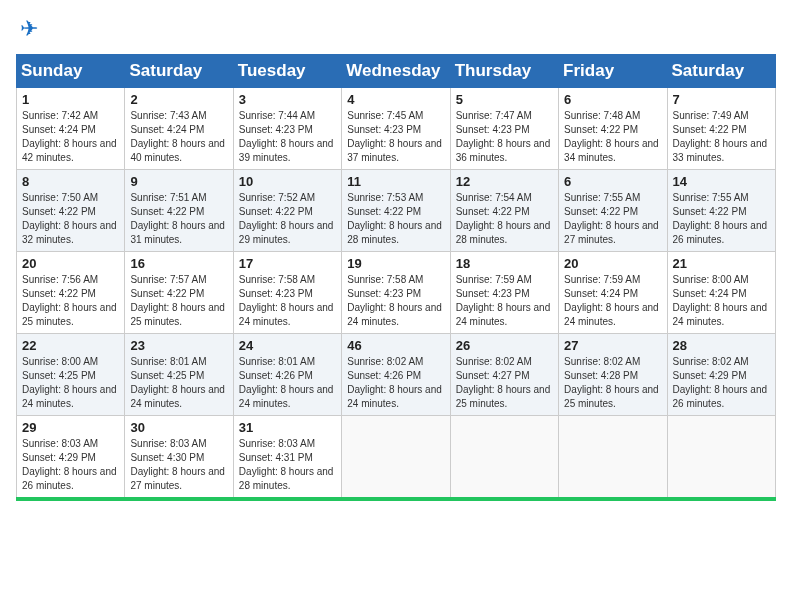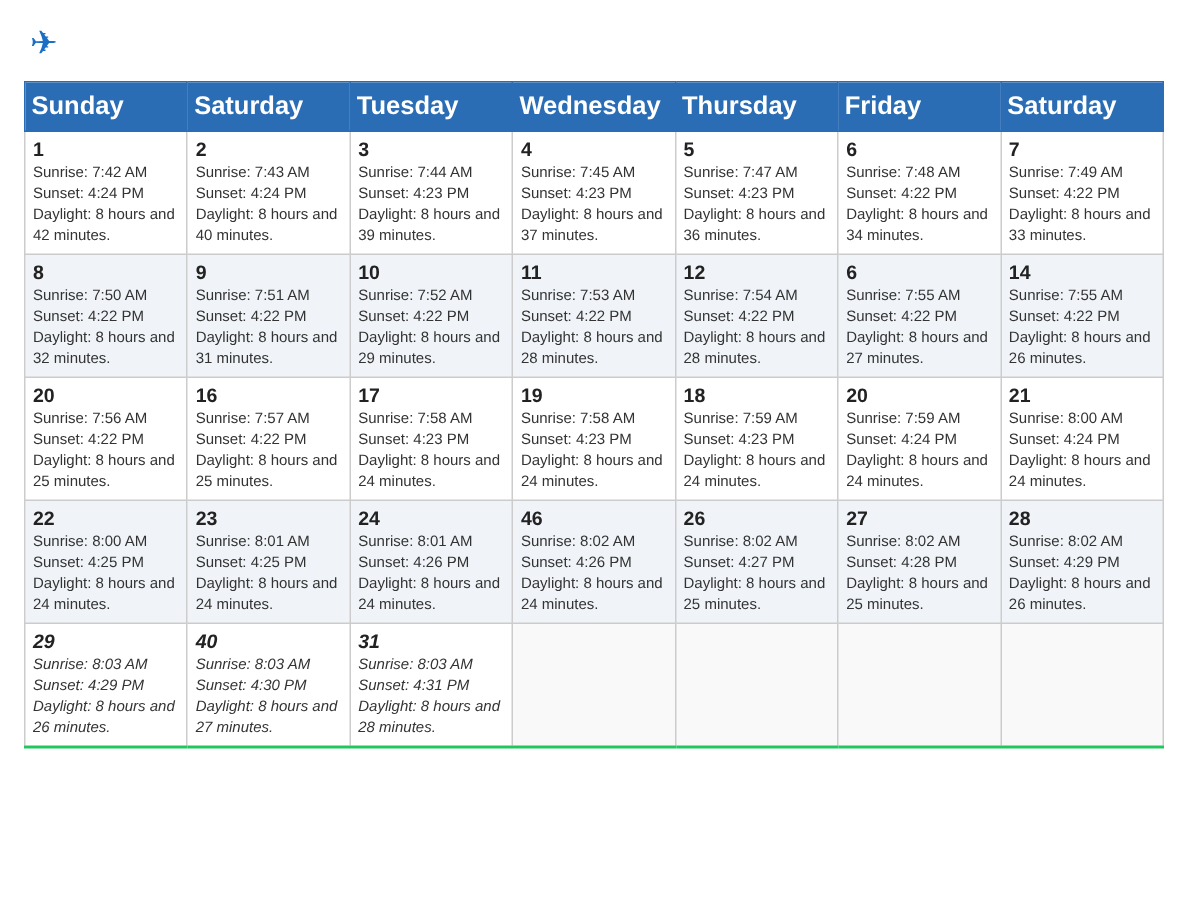--- a/index.html
+++ b/index.html
@@ -88,22 +88,21 @@
     }
     .day-info {
       font-size: 10px;
       color: #333;
       line-height: 1.4;
     }
     .empty-cell {
       background: #f9f9f9 !important;
     }
     .last-row td {
-      border-bottom: 2px solid #22c55e;
-      font-style: italic;
+      border-bottom: 4px solid #22c55e;
     }
   </style>
 </head>
 <body>
 
 <div class="header-area">
   <div class="logo">
     <div class="logo-top">
       <span class="logo-bird">✈</span>
     </div>
@@ -246,21 +245,21 @@
           <span class="day-number">28</span>
           <div class="day-info">Sunrise: 8:02 AM<br>Sunset: 4:29 PM<br>Daylight: 8 hours and 26 minutes.</div>
         </td>
       </tr>
       <tr class="last-row">
         <td>
           <span class="day-number">29</span>
           <div class="day-info">Sunrise: 8:03 AM<br>Sunset: 4:29 PM<br>Daylight: 8 hours and 26 minutes.</div>
         </td>
         <td>
-          <span class="day-number">40</span>
+          <span class="day-number">30</span>
           <div class="day-info">Sunrise: 8:03 AM<br>Sunset: 4:30 PM<br>Daylight: 8 hours and 27 minutes.</div>
         </td>
         <td>
           <span class="day-number">31</span>
           <div class="day-info">Sunrise: 8:03 AM<br>Sunset: 4:31 PM<br>Daylight: 8 hours and 28 minutes.</div>
         </td>
         <td class="empty-cell"></td>
         <td class="empty-cell"></td>
         <td class="empty-cell"></td>
         <td class="empty-cell"></td>

